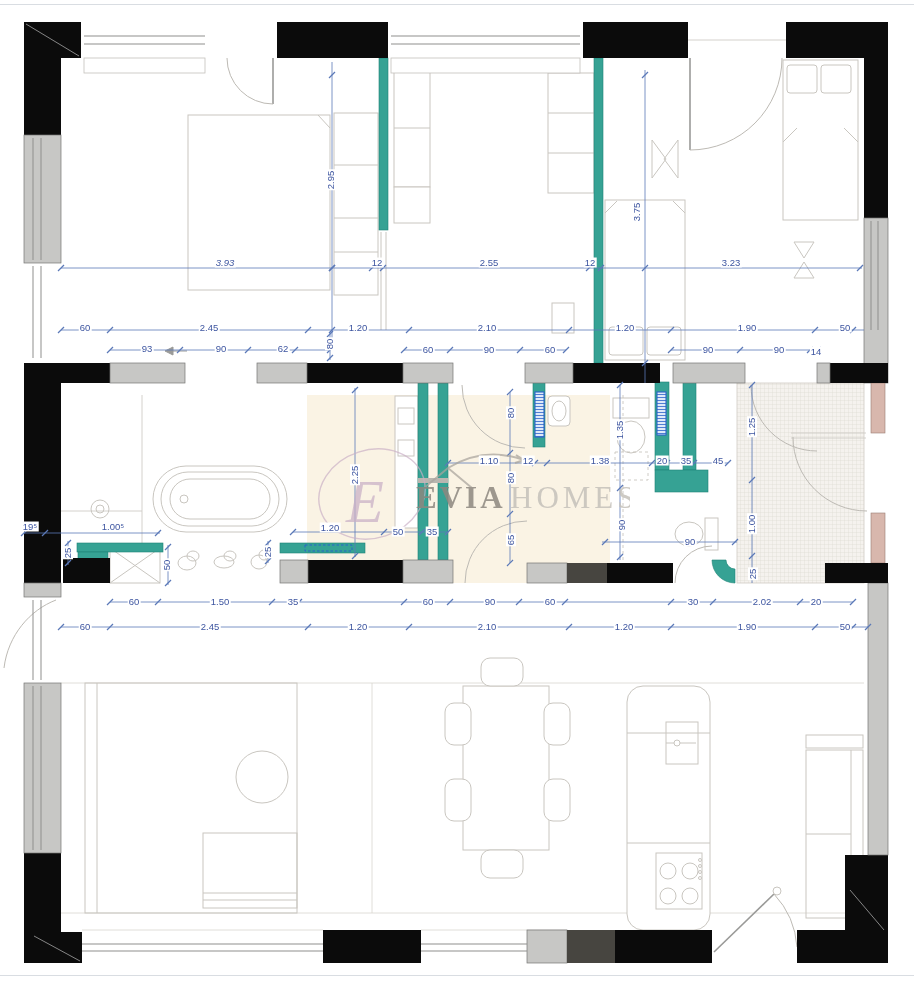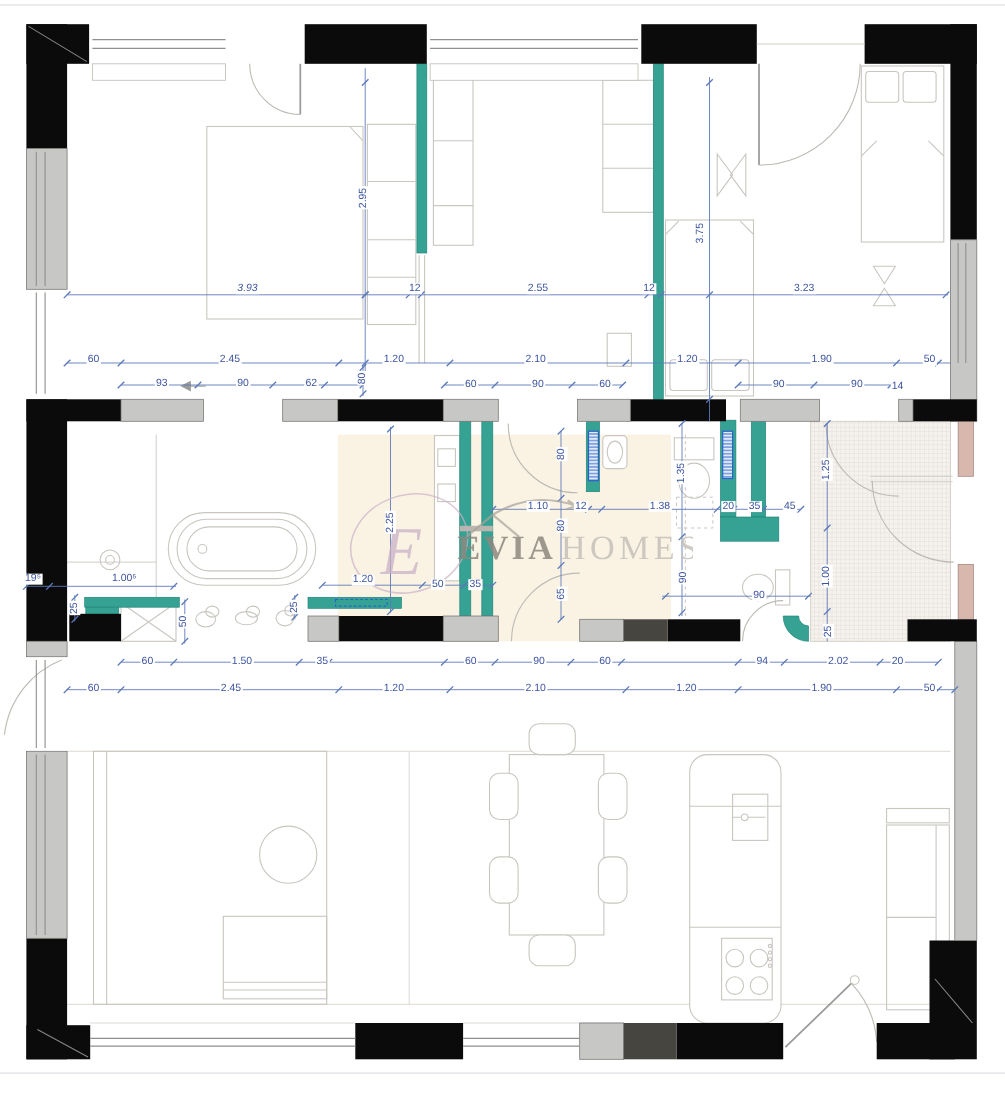--- a/index.html
+++ b/index.html
@@ -449,21 +449,21 @@
       <span class="dim v" style="left: 268px; top: 552px;">25</span>
       <span class="dim" style="left: 330px; top: 528px;">1.20</span>
       <span class="dim" style="left: 398px; top: 532px;">50</span>
       <span class="dim" style="left: 432px; top: 532px;">35</span>
       <span class="dim" style="left: 134px; top: 602px;">60</span>
       <span class="dim" style="left: 220px; top: 602px;">1.50</span>
       <span class="dim" style="left: 293px; top: 602px;">35</span>
       <span class="dim" style="left: 428px; top: 602px;">60</span>
       <span class="dim" style="left: 490px; top: 602px;">90</span>
       <span class="dim" style="left: 550px; top: 602px;">60</span>
-      <span class="dim" style="left: 693px; top: 602px;">94</span>
+      <span class="dim" style="left: 693px; top: 602px;">30</span>
       <span class="dim" style="left: 762px; top: 602px;">2.02</span>
       <span class="dim" style="left: 816px; top: 602px;">20</span>
       <span class="dim" style="left: 85px; top: 627px;">60</span>
       <span class="dim" style="left: 210px; top: 627px;">2.45</span>
       <span class="dim" style="left: 358px; top: 627px;">1.20</span>
       <span class="dim" style="left: 487px; top: 627px;">2.10</span>
       <span class="dim" style="left: 624px; top: 627px;">1.20</span>
       <span class="dim" style="left: 747px; top: 627px;">1.90</span>
       <span class="dim" style="left: 845px; top: 627px;">50</span>
     </div>

